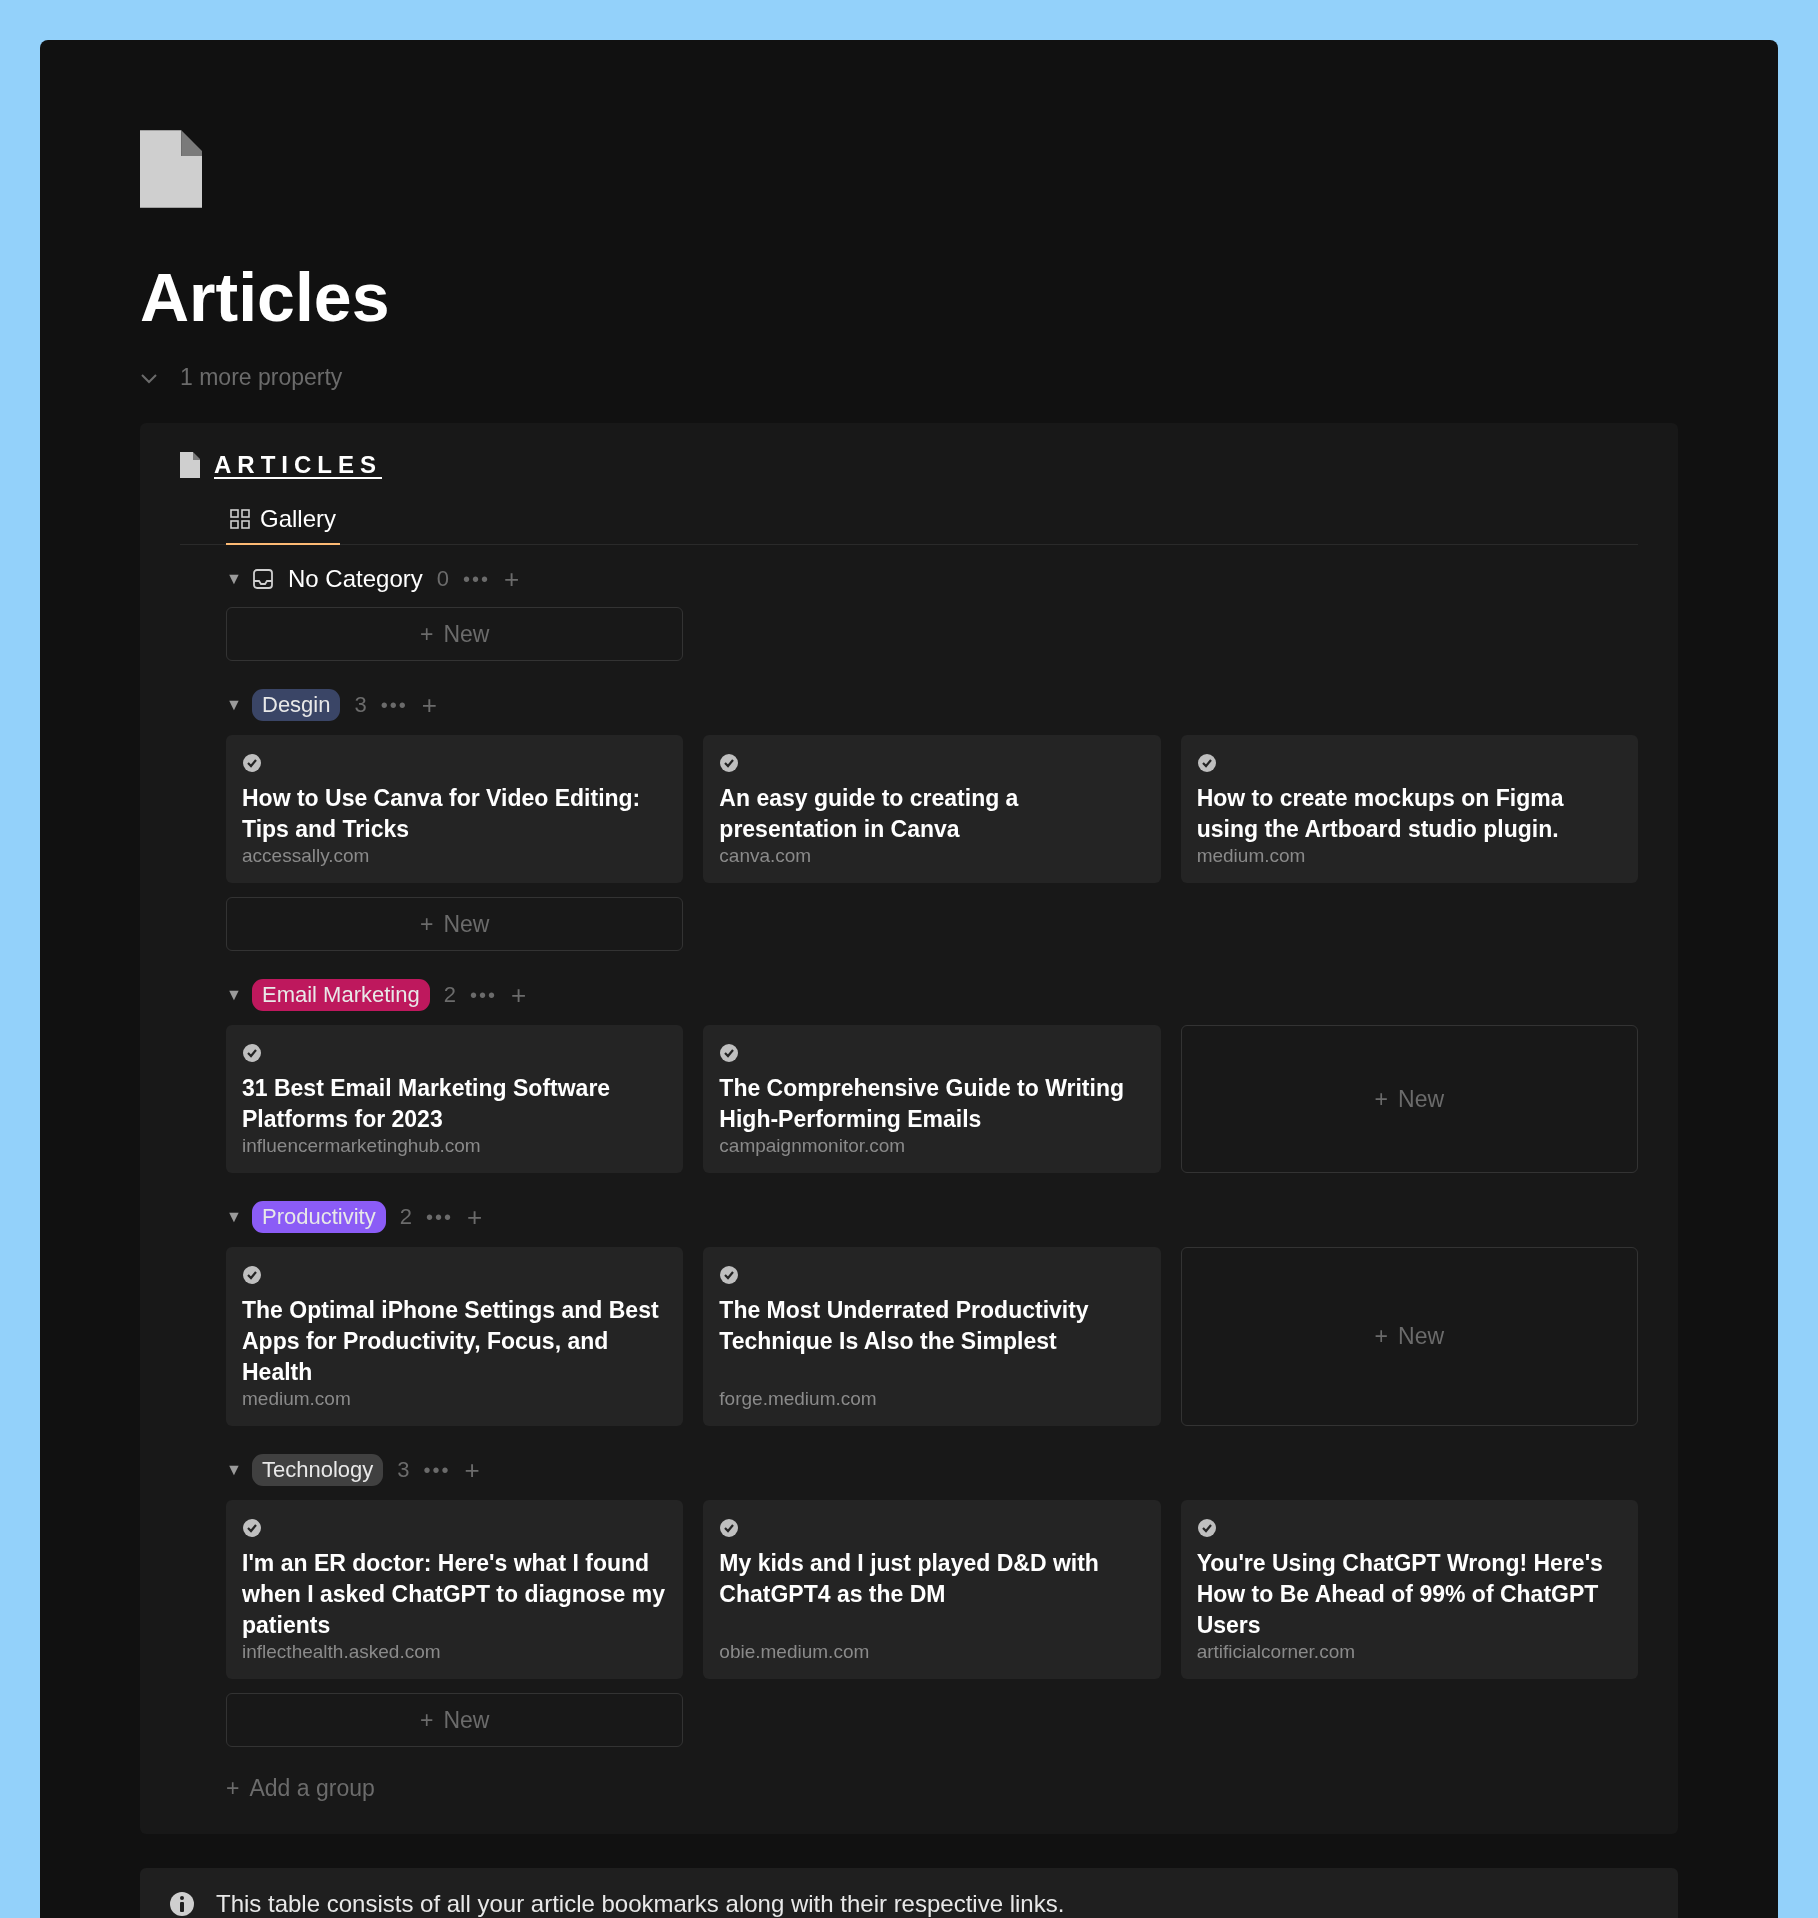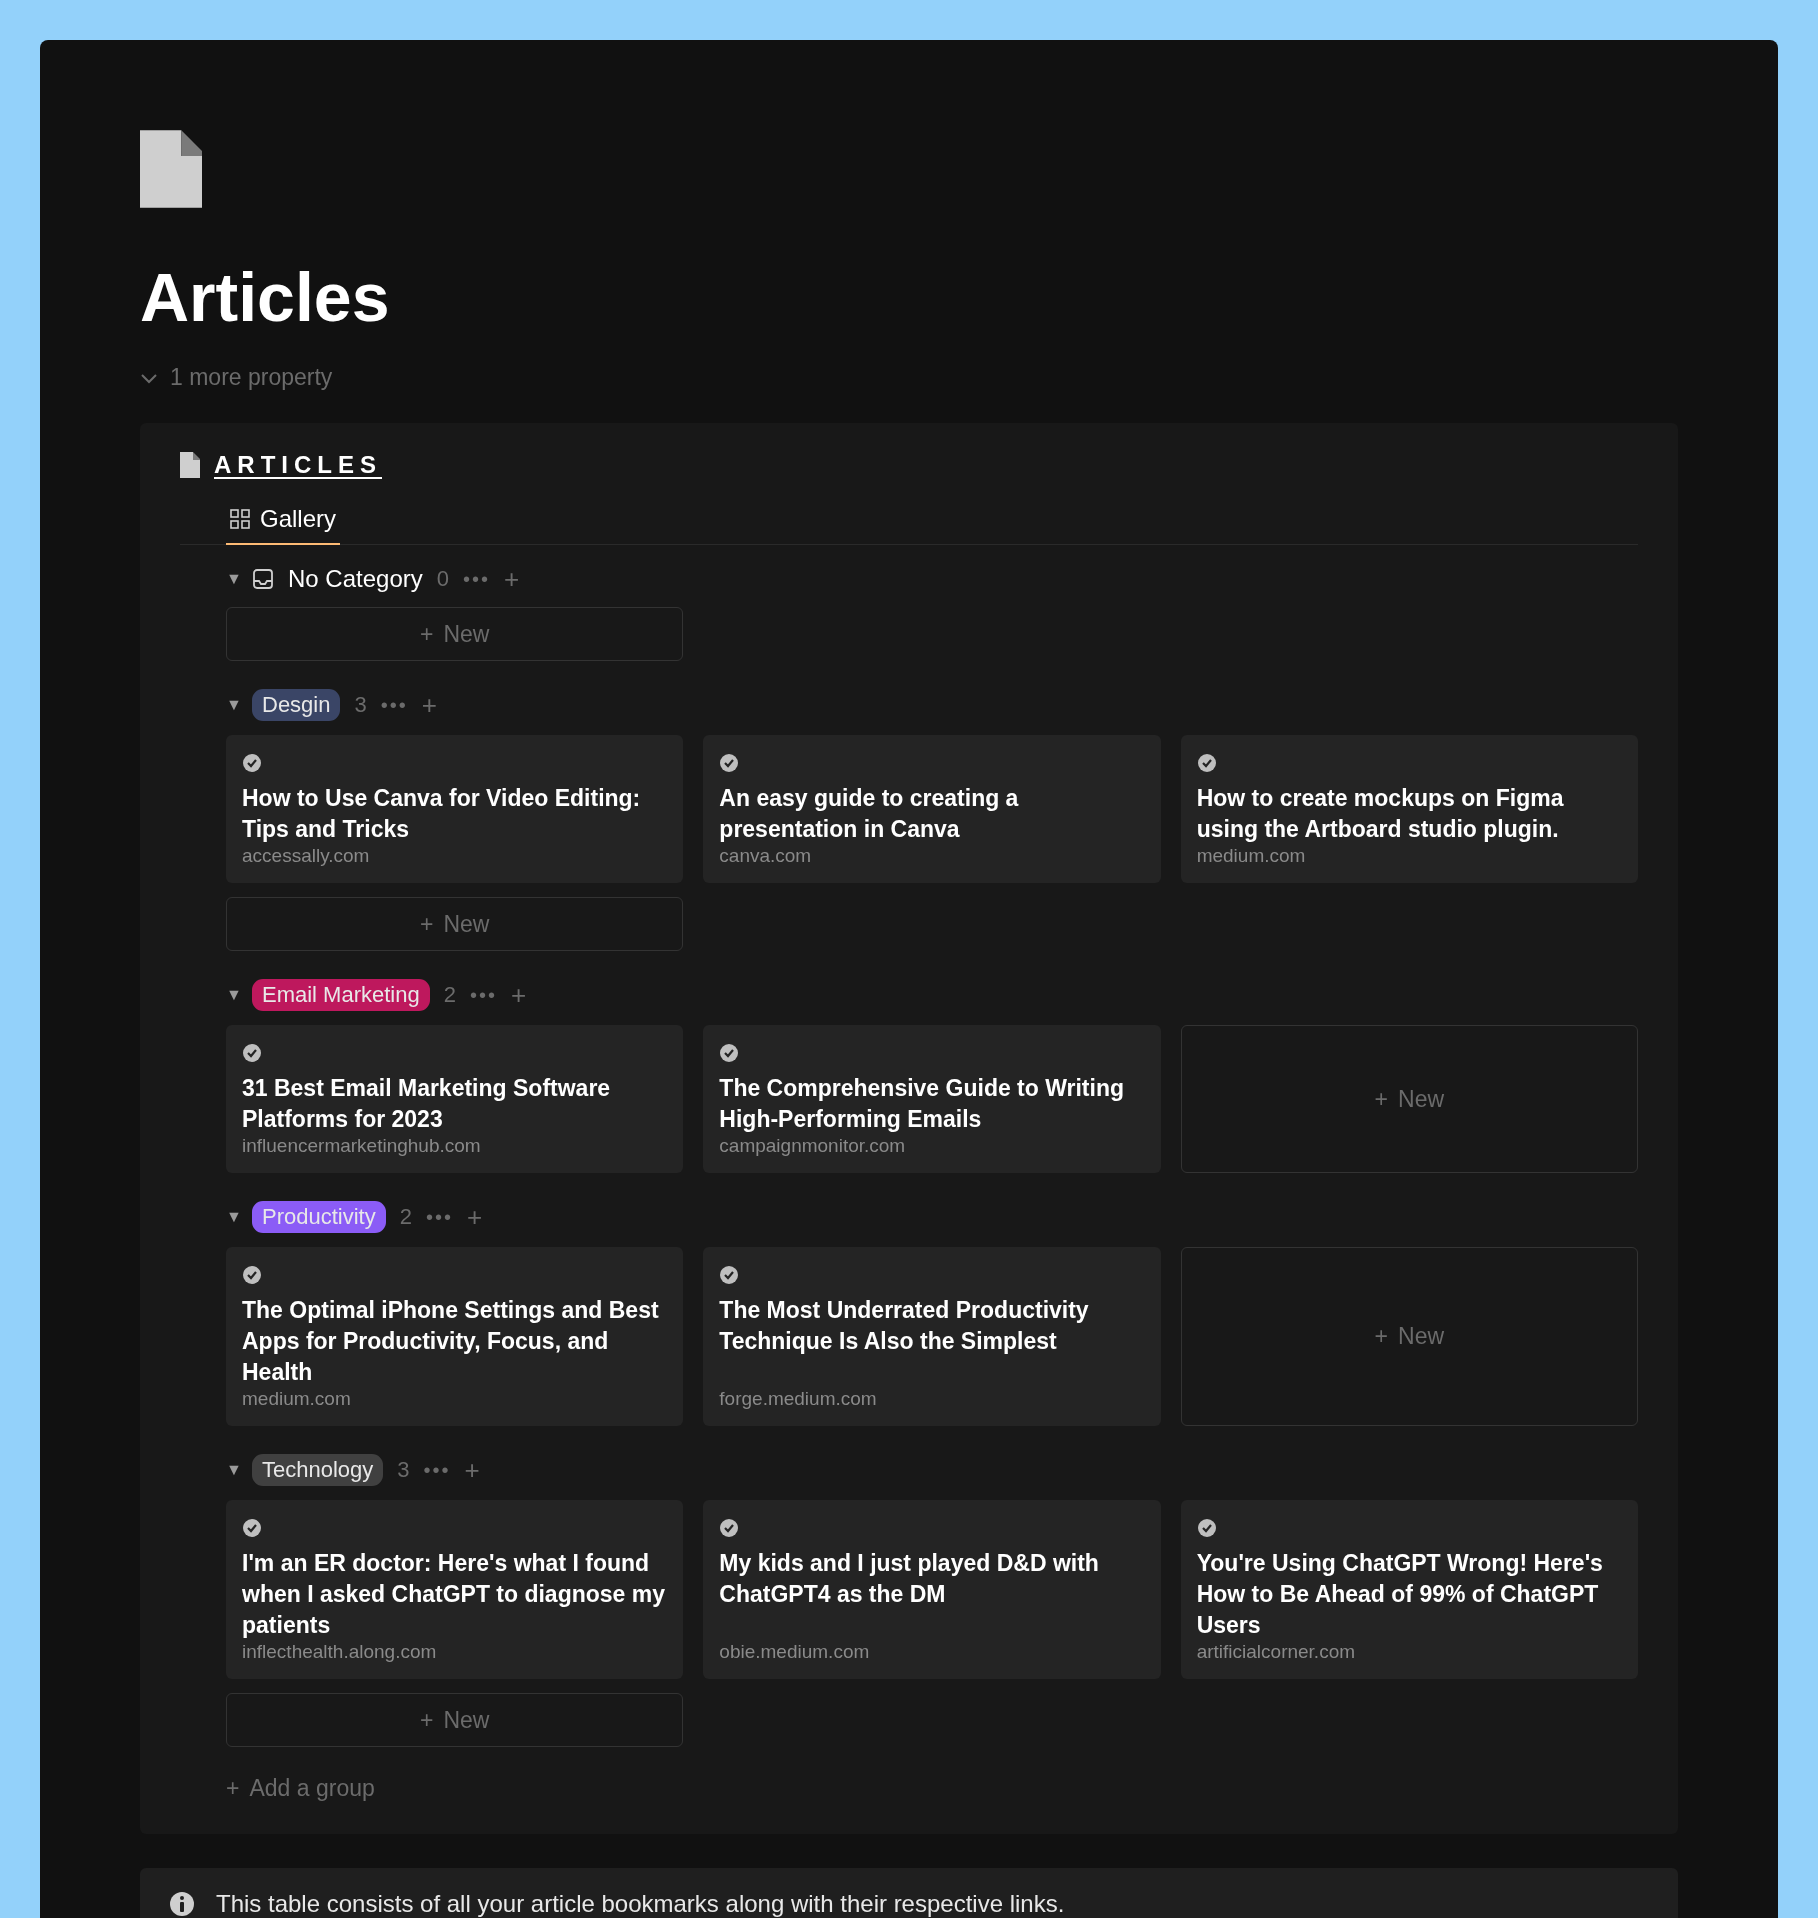--- a/index.html
+++ b/index.html
@@ -27,21 +27,21 @@
       font-weight: 700;
       margin-bottom: 28px;
     }
     .more-properties {
       display: flex;
       align-items: center;
       color: #6b6b6b;
       font-size: 23px;
       margin-bottom: 32px;
       cursor: pointer;
-      gap: 12px;
+      gap: 22px;
     }
     .linked-db {
       background: #181818;
       border-radius: 6px;
       padding: 28px 40px 32px 40px;
       margin-top: 18px;
     }
     .db-header {
       display: flex;
       align-items: center;
@@ -396,21 +396,21 @@
     </div>
   <div class="cards-row">
             <div class="card">
         <div class="card-title-row">
           <svg class="check-icon" viewBox="0 0 20 20">
   <circle cx="10" cy="10" r="9" fill="#bfbfbf"></circle>
   <path d="M6 10 L9 13 L14 7" stroke="#242424" stroke-width="2.2" fill="none"></path>
 </svg>
           <div class="card-title">I'm an ER doctor: Here's what I found when I asked ChatGPT to diagnose my patients</div>
         </div>
-        <div class="card-source">inflecthealth.along.com</div>
+        <div class="card-source">inflecthealth.asked.com</div>
       </div>
             <div class="card">
         <div class="card-title-row">
           <svg class="check-icon" viewBox="0 0 20 20">
   <circle cx="10" cy="10" r="9" fill="#bfbfbf"></circle>
   <path d="M6 10 L9 13 L14 7" stroke="#242424" stroke-width="2.2" fill="none"></path>
 </svg>
           <div class="card-title">My kids and I just played D&amp;D with ChatGPT4 as the DM</div>
         </div>
         <div class="card-source">obie.medium.com</div>

